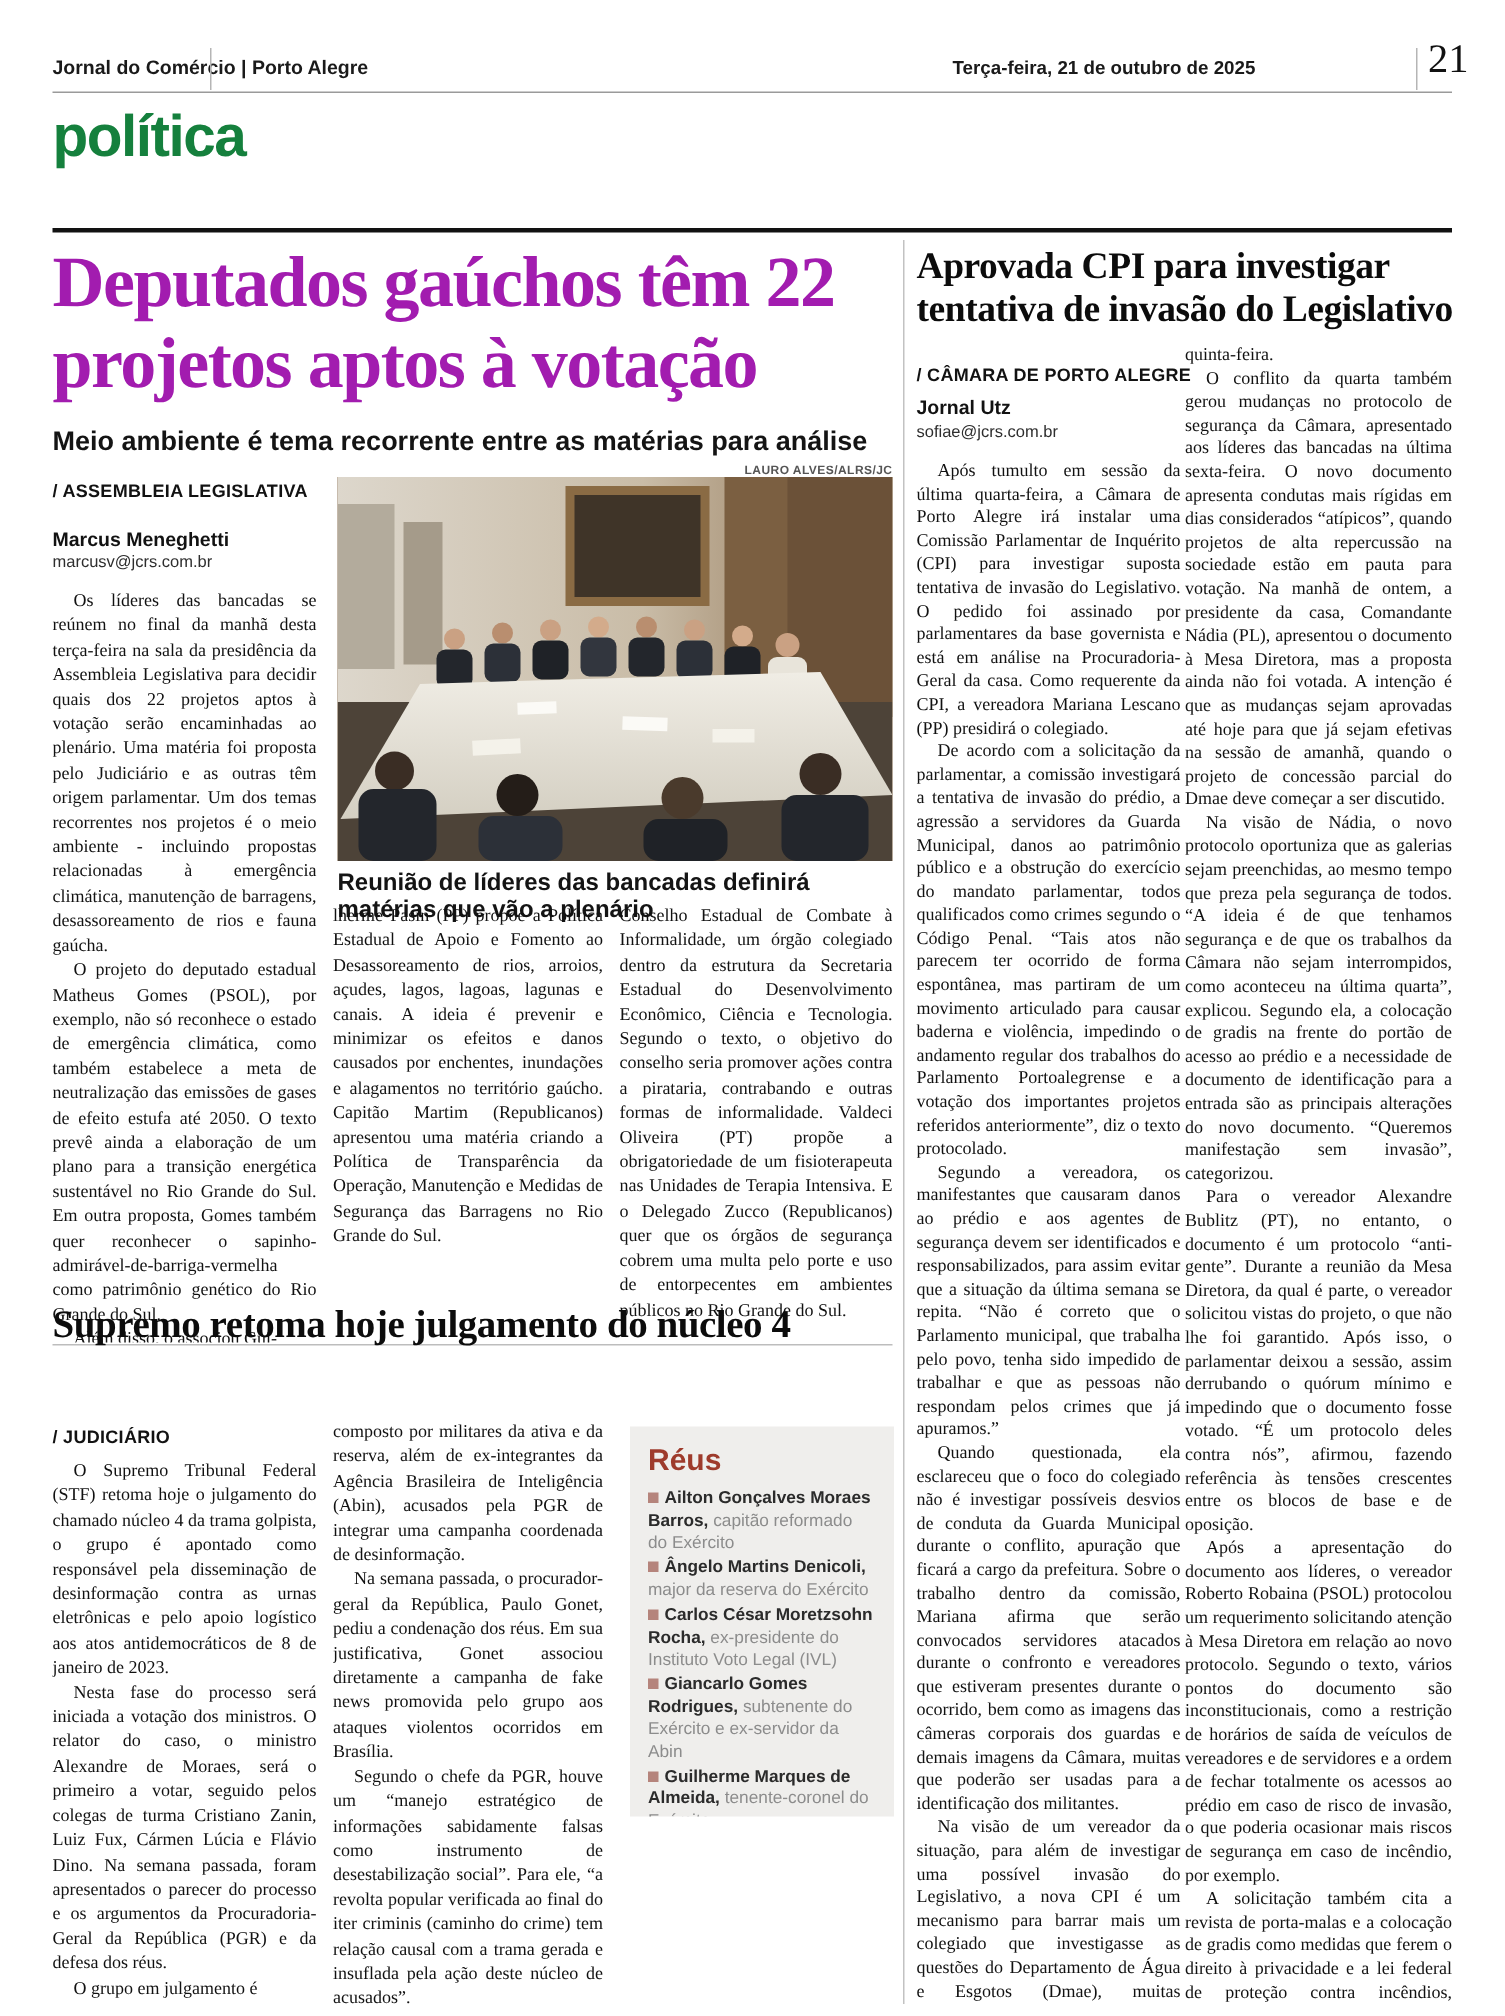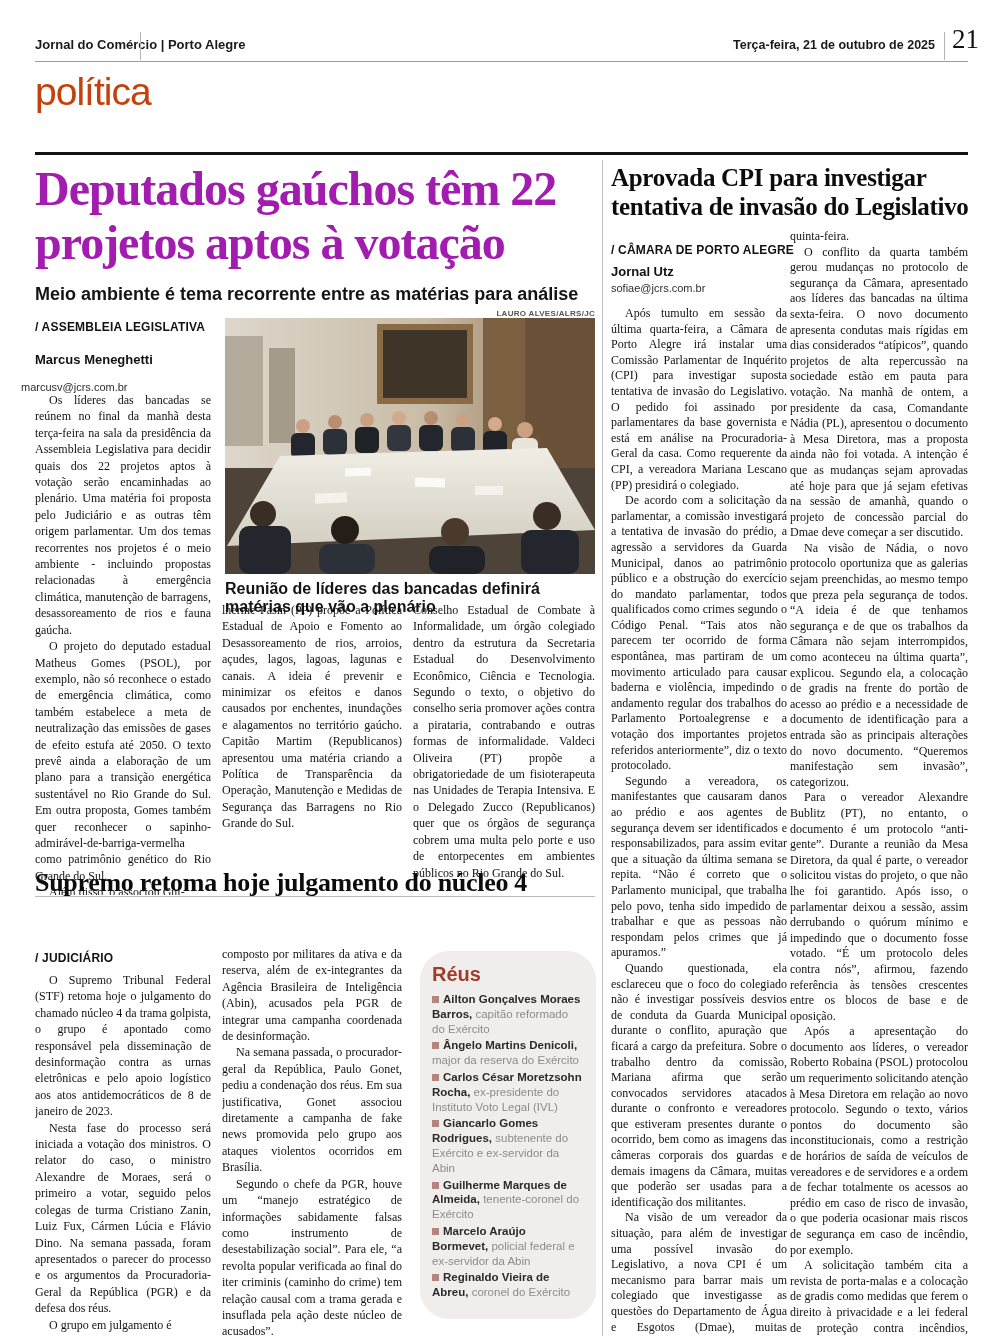--- a/index.html
+++ b/index.html
@@ -2,28 +2,28 @@
 <html lang="pt"><head>
 <meta charset="utf-8">
 <style>
   html,body{margin:0;padding:0;background:#fff;}
   .page{position:relative;width:1003px;height:1344px;background:#fff;overflow:hidden;
         font-family:"Liberation Serif",serif;color:#111;}
   .abs{position:absolute;}
 
   
   .masthead{font-family:"Liberation Sans",sans-serif;font-weight:bold;font-size:13px;color:#1a1a1a;}
-  .date{font-family:"Liberation Sans",sans-serif;font-weight:bold;font-size:12.5px;color:#1a1a1a;text-align:right;}
+  .date{font-family:"Liberation Sans",sans-serif;font-weight:bold;font-size:12.5px;color:#1a1a1a;}
   .pagenum{font-family:"Liberation Serif",serif;font-size:27px;color:#111;}
   .vrule{width:1px;background:#b5b5b5;}
   .hrule{height:1px;background:#9a9a9a;}
   .blackrule{height:3px;background:#121212;}
 
-  .section-title{font-family:"Liberation Sans",sans-serif;font-weight:normal;font-size:39px;
-                 color:#c2410c;letter-spacing:-1px;}
+  .section-title{font-family:"Liberation Sans",sans-serif;font-weight:bold;font-size:39px;
+                 color:#15803d;letter-spacing:-1px;}
 
   
   .h-main{font-family:"Liberation Serif",serif;font-weight:bold;font-size:48px;line-height:1.12;
           letter-spacing:-1px;color:#a21caf;margin:0;}
   .h-med{font-family:"Liberation Serif",serif;font-weight:bold;font-size:25px;line-height:1.16;
          letter-spacing:-0.3px;color:#0c0c0c;margin:0;}
   .subhead{font-family:Liberation Sans, sans-serif;font-weight:bold;font-size:18px;color:#141414;}
   .kicker{font-family:"Liberation Sans",sans-serif;font-weight:bold;font-size:12px;color:#121212;letter-spacing:0.2px;}
   .author{font-family:"Liberation Sans",sans-serif;font-weight:bold;font-size:13px;color:#121212;}
   .email{font-family:"Liberation Sans",sans-serif;font-size:11px;color:#2e2e2e;}
@@ -61,21 +61,21 @@
   <div class="abs hrule" style="left:35px;top:61px;width:933px;"></div>
 
   <div class="abs section-title" style="left:35px;top:70px;">política</div>
 
   <div class="abs blackrule" style="left:35px;top:152px;width:933px;"></div>
 
   <h1 class="abs h-main" style="left:35px;top:162px;width:565px;">Deputados gaúchos têm 22 projetos aptos à votação</h1>
   <div class="abs subhead" style="left:35px;top:284px;width:565px;">Meio ambiente é tema recorrente entre as matérias para análise</div>
   <div class="abs kicker" style="left:35px;top:320px;">/ ASSEMBLEIA LEGISLATIVA</div>
   <div class="abs author" style="left:35px;top:352px;">Marcus Meneghetti</div>
-  <div class="abs email" style="left:21px;top:369px;margin-top:12px;">marcusv@jcrs.com.br</div>
+  <div class="abs email" style="left:35px;top:369px;">marcusv@jcrs.com.br</div>
 
   <div class="abs credit" style="left:225px;top:309px;width:370px;">LAURO ALVES/ALRS/JC</div>
   <div class="abs photo" style="left:225px;top:318px;width:370px;height:256px;">
     <svg width="370" height="256" viewBox="0 0 370 256" preserveAspectRatio="none">
       <defs>
         <linearGradient id="wallg" x1="0" y1="0" x2="1" y2="0">
           <stop offset="0" stop-color="#ddd7cc"></stop>
             <stop offset="0.55" stop-color="#c9bca7"></stop>
             <stop offset="1" stop-color="#8a6c4b"></stop>
         </linearGradient>
@@ -173,21 +173,21 @@
       <p>O Supremo Tribunal Federal (STF) retoma hoje o julgamento do chamado núcleo 4 da trama golpista, o grupo é apontado como responsável pela disseminação de desinformação contra as urnas eletrônicas e pelo apoio logístico aos atos antidemocráticos de 8 de janeiro de 2023.</p>
       <p>Nesta fase do processo será iniciada a votação dos ministros. O relator do caso, o ministro Alexandre de Moraes, será o primeiro a votar, seguido pelos colegas de turma Cristiano Zanin, Luiz Fux, Cármen Lúcia e Flávio Dino. Na semana passada, foram apresentados o parecer do processo e os argumentos da Procuradoria-Geral da República (PGR) e da defesa dos réus.</p>
       <p>O grupo em julgamento é</p>
     </div>
   <div class="abs bodycol" style="left:222px;top:946px;width:180px;height:390px;">
       <p class="cont">composto por militares da ativa e da reserva, além de ex-integrantes da Agência Brasileira de Inteligência (Abin), acusados pela PGR de integrar uma campanha coordenada de desinformação.</p>
       <p>Na semana passada, o procurador-geral da República, Paulo Gonet, pediu a condenação dos réus. Em sua justificativa, Gonet associou diretamente a campanha de fake news promovida pelo grupo aos ataques violentos ocorridos em Brasília.</p>
       <p>Segundo o chefe da PGR, houve um “manejo estratégico de informações sabidamente falsas como instrumento de desestabilização social”. Para ele, “a revolta popular verificada ao final do iter criminis (caminho do crime) tem relação causal com a trama gerada e insuflada pela ação deste núcleo de acusados”.</p>
     </div>
 
-  <div class="abs reusbox" style="left:420px;top:951px;width:176px;height:368px;border-radius:29px;">
+  <div class="abs reusbox" style="left:420px;top:951px;width:176px;height:260px;">
     <p class="reustitle">Réus</p>
     <div>
         <p class="reu"><span class="sq"></span><b>Ailton Gonçalves Moraes Barros, </b><span>capitão reformado do Exército</span></p>
         <p class="reu"><span class="sq"></span><b>Ângelo Martins Denicoli, </b><span>major da reserva do Exército</span></p>
         <p class="reu"><span class="sq"></span><b>Carlos César Moretzsohn Rocha, </b><span>ex-presidente do Instituto Voto Legal (IVL)</span></p>
         <p class="reu"><span class="sq"></span><b>Giancarlo Gomes Rodrigues, </b><span>subtenente do Exército e ex-servidor da Abin</span></p>
         <p class="reu"><span class="sq"></span><b>Guilherme Marques de Almeida, </b><span>tenente-coronel do Exército</span></p>
         <p class="reu"><span class="sq"></span><b>Marcelo Araújo Bormevet, </b><span>policial federal e ex-servidor da Abin</span></p>
         <p class="reu"><span class="sq"></span><b>Reginaldo Vieira de Abreu, </b><span>coronel do Exército</span></p>
       </div>

